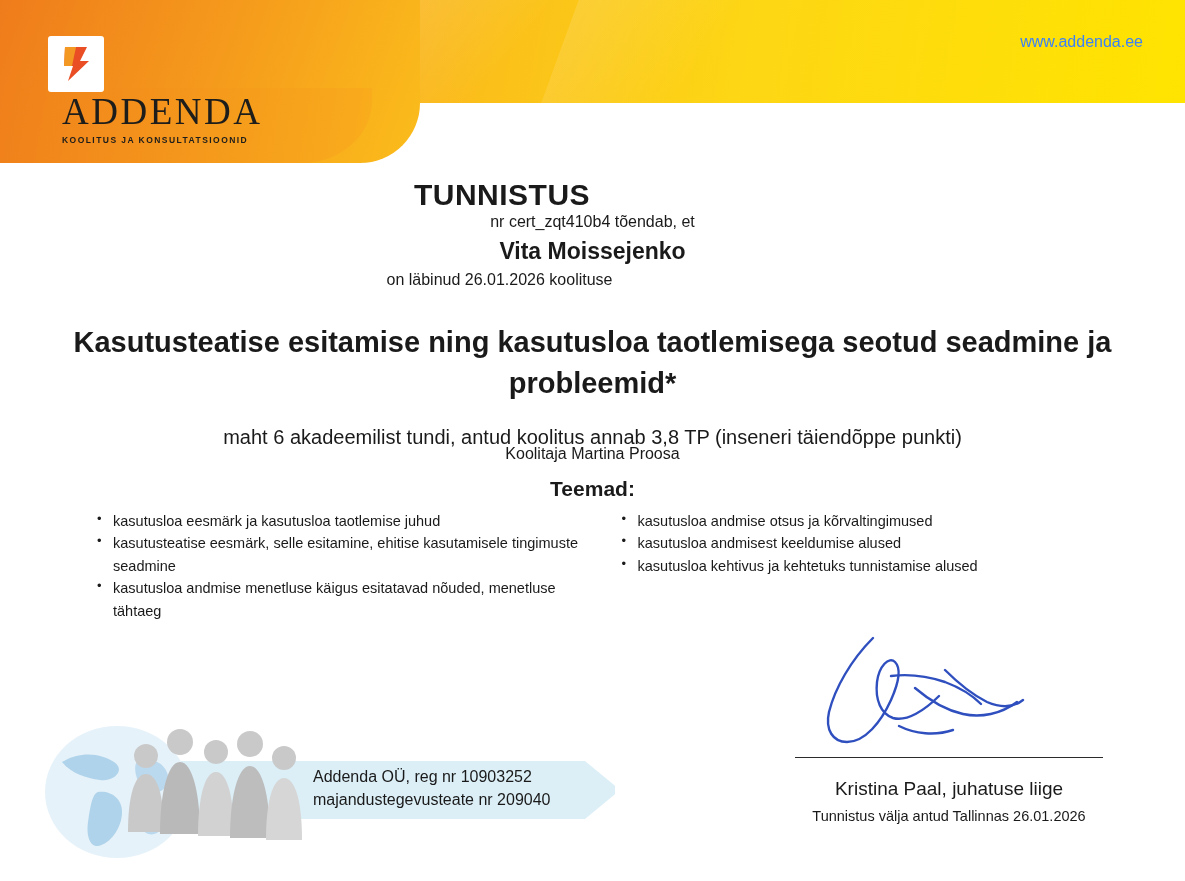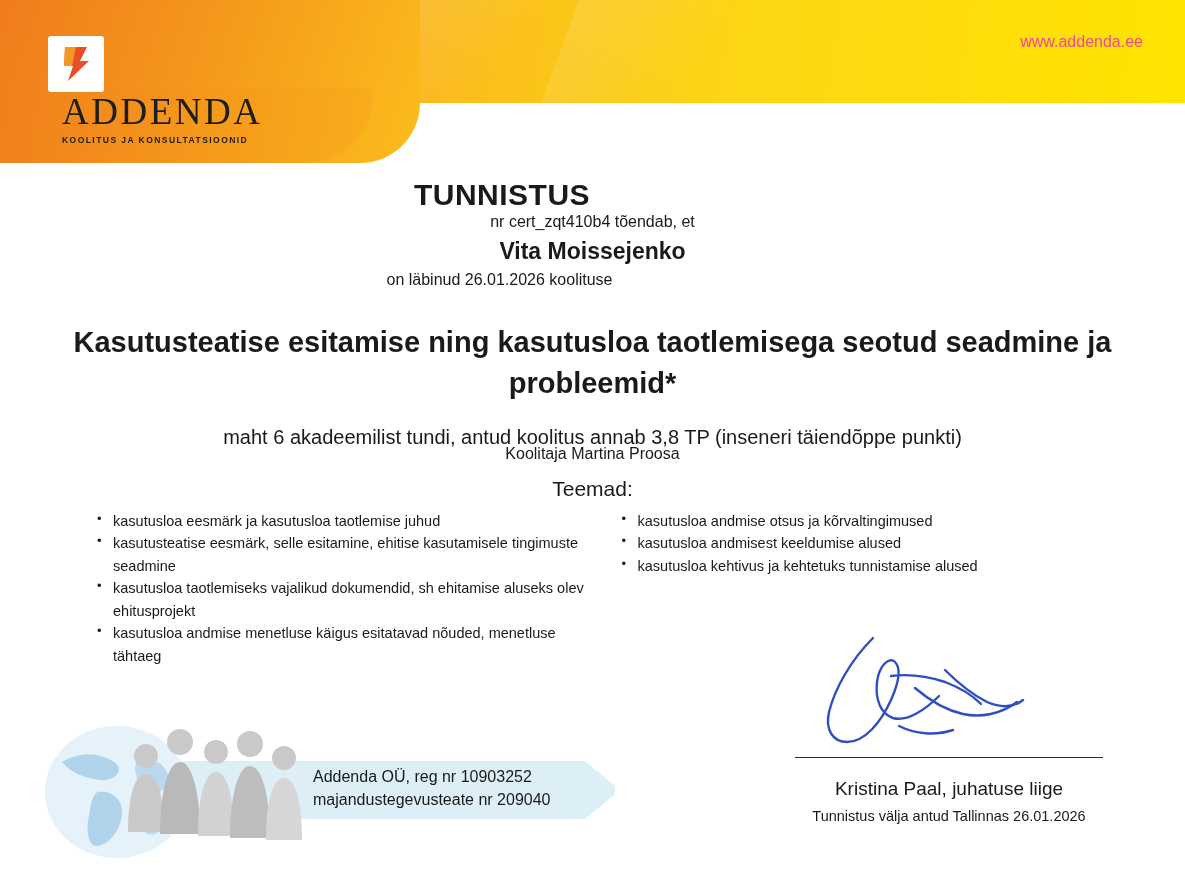--- a/index.html
+++ b/index.html
@@ -107,21 +107,21 @@
     letter-spacing: 1.45px;
     color: #1d1d1b;
     margin-top: 5px;
     font-weight: 700;
   }
   .site-url {
     position: absolute;
     top: 33px;
     right: 42px;
     font-size: 16px;
-    color: #ec4899;
+    color: #3b82f6;
   }
 
   
   .cert-title {
     position: absolute;
     top: 178px;
     width: 1004px;
     text-align: center;
     font-size: 30px;
     font-weight: bold;
@@ -172,21 +172,21 @@
     width: 1185px;
     text-align: center;
     font-size: 16px;
   }
   .topics-heading {
     position: absolute;
     top: 477px;
     width: 1185px;
     text-align: center;
     font-size: 21px;
-    font-weight: normal;
+    font-weight: bold;
   }
 
   .topics {
     position: absolute;
     top: 510px;
     left: 85px;
     width: 1025px;
     display: flex;
     gap: 24px;
   }
@@ -322,21 +322,20 @@
 <div class="volume-line">maht 6 akadeemilist tundi, antud koolitus annab 3,8 TP (inseneri täiendõppe punkti)</div>
 <div class="trainer-line">Koolitaja Martina Proosa</div>
 
 <div class="topics-heading">Teemad:</div>
 
 <div class="topics">
   <div class="topics-col">
     <ul>
       <li>kasutusloa eesmärk ja kasutusloa taotlemise juhud</li>
       <li>kasutusteatise eesmärk, selle esitamine, ehitise kasutamisele tingimuste seadmine</li>
-      <li>kasutusloa taotlemiseks vajalikud dokumendid, sh ehitamise aluseks olev ehitusprojekt</li>
       <li>kasutusloa andmise menetluse käigus esitatavad nõuded, menetluse tähtaeg</li>
     </ul>
   </div>
   <div class="topics-col">
     <ul>
       <li>kasutusloa andmise otsus ja kõrvaltingimused</li>
       <li>kasutusloa andmisest keeldumise alused</li>
       <li>kasutusloa kehtivus ja kehtetuks tunnistamise alused</li>
     </ul>
   </div>

